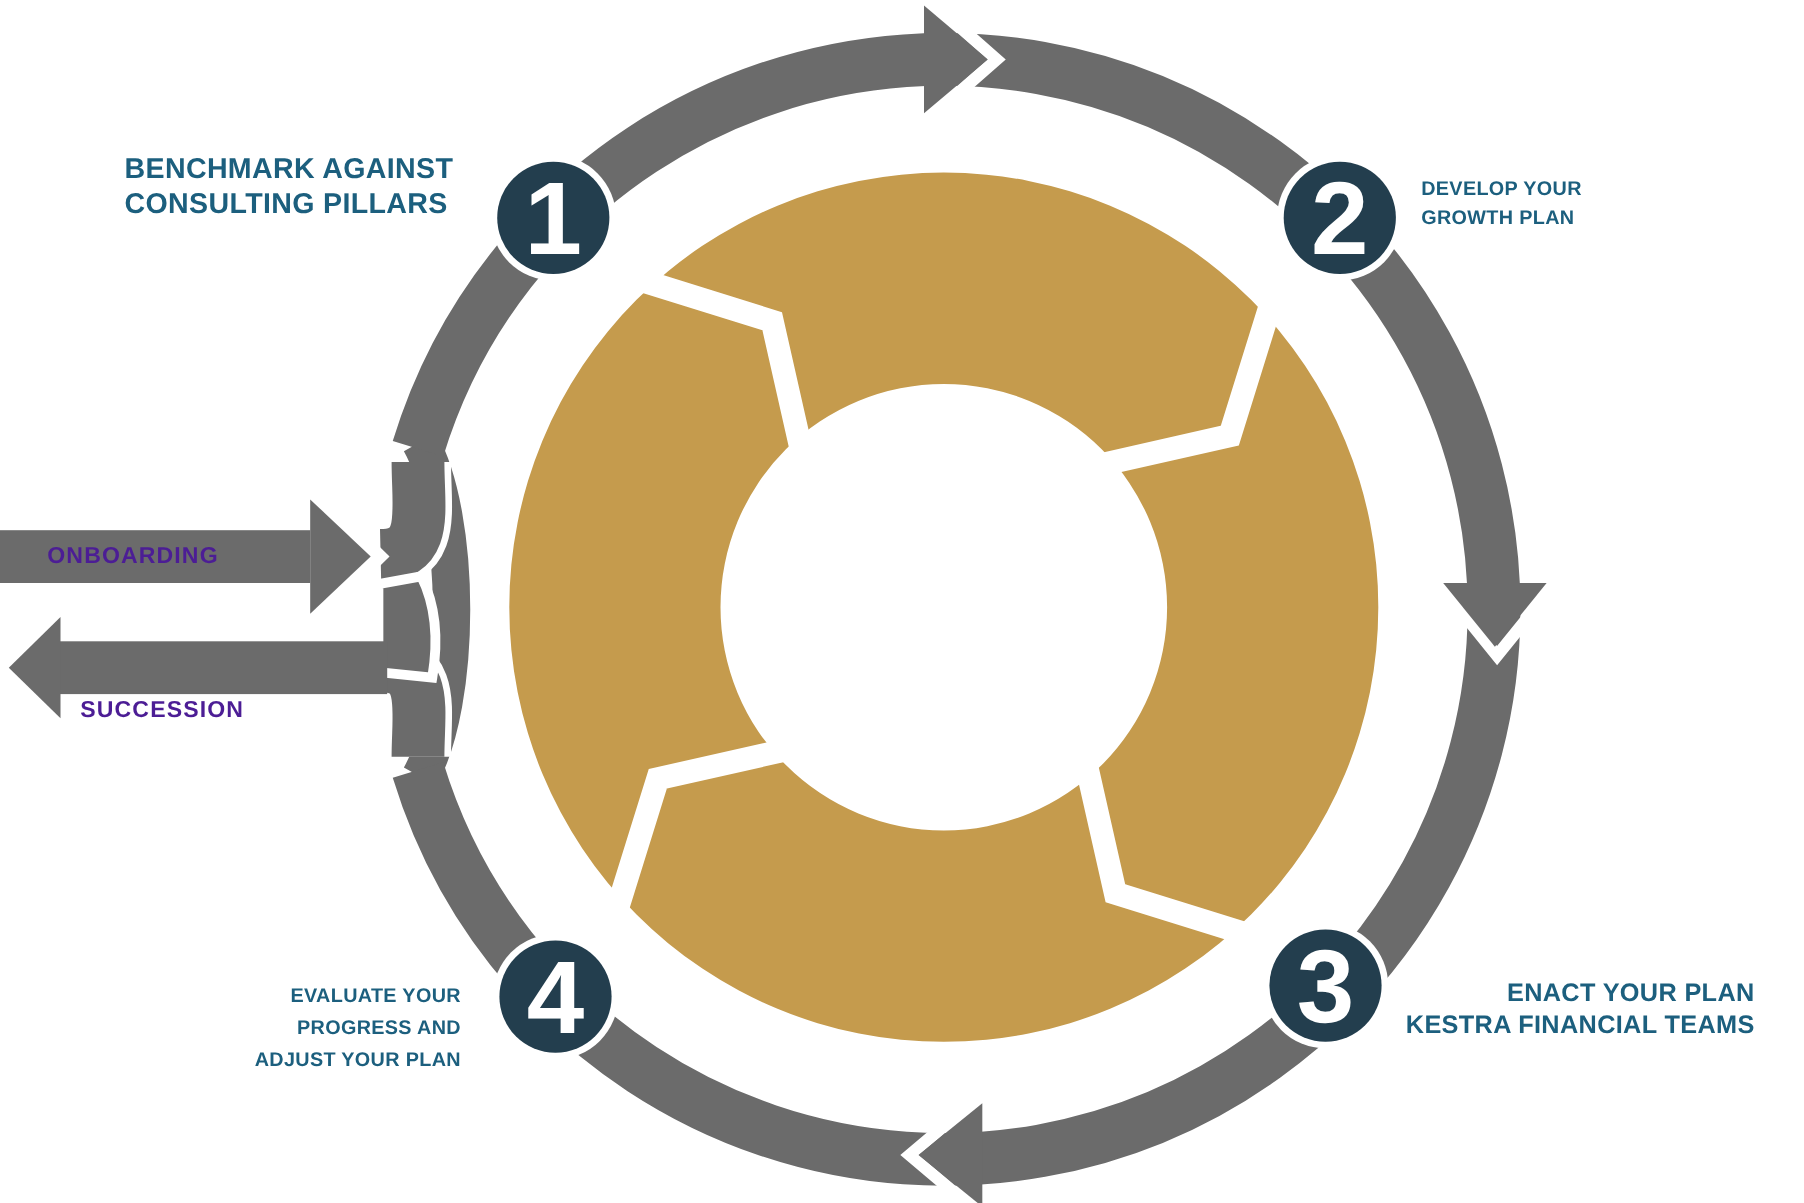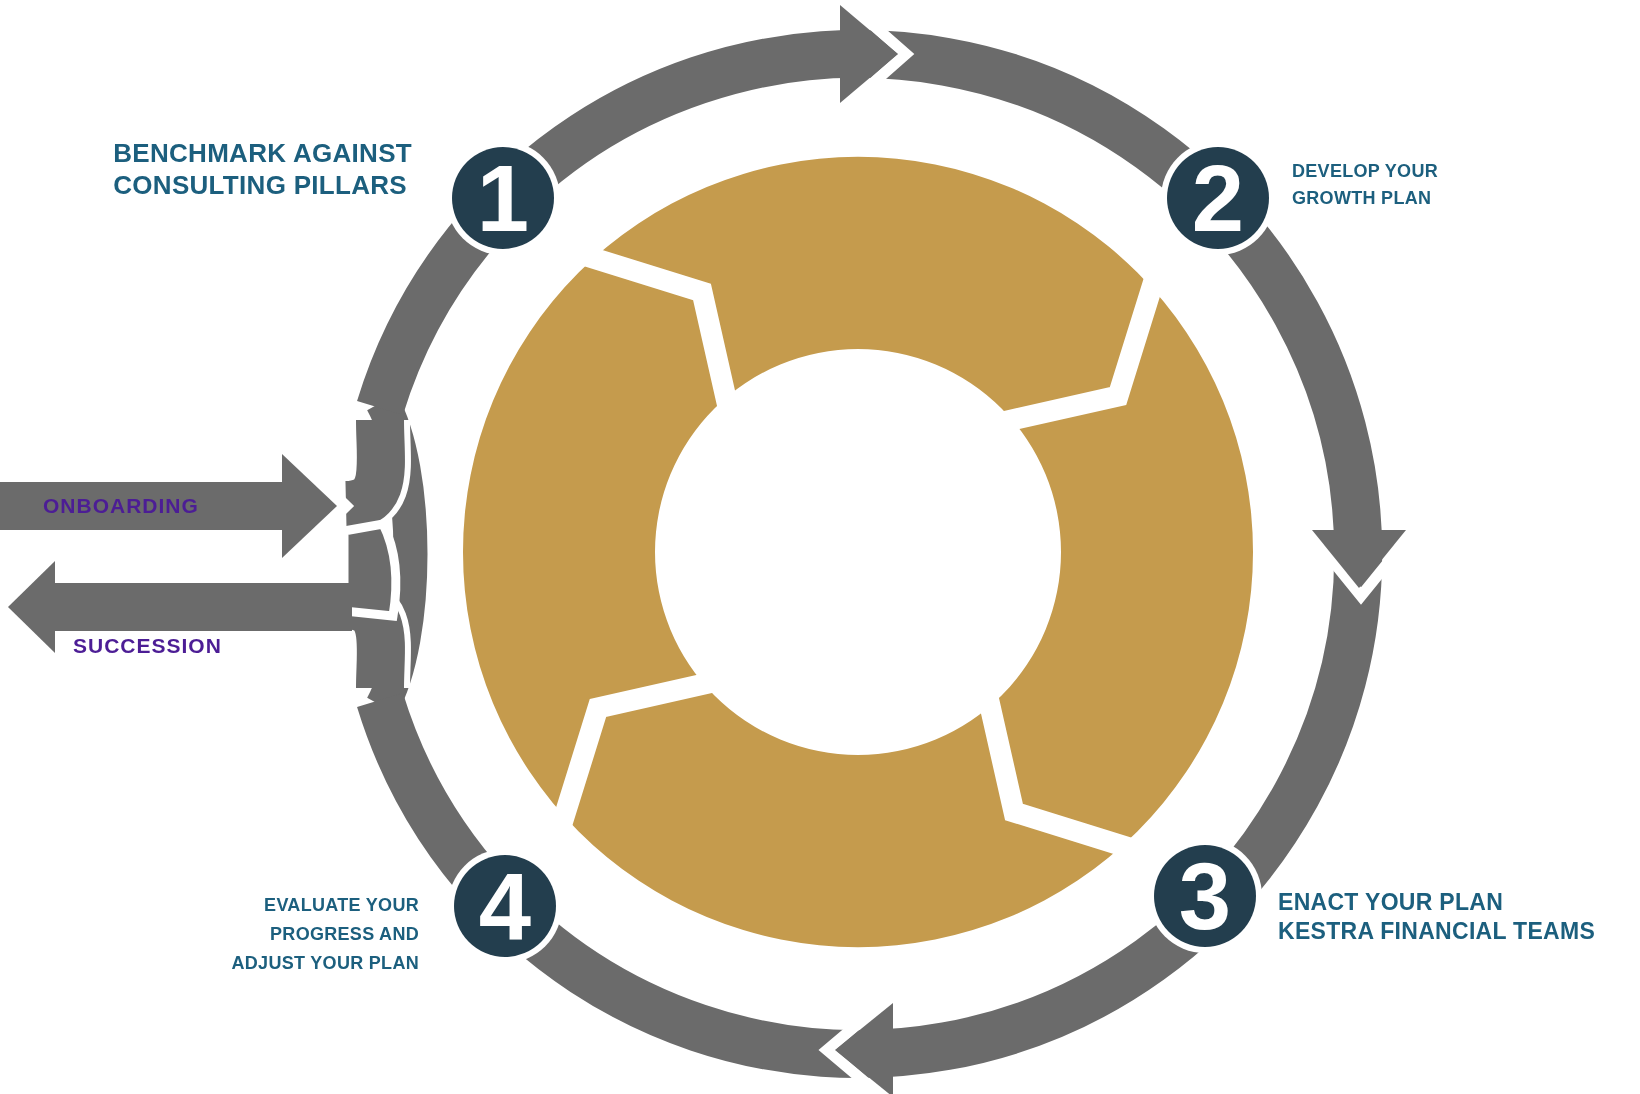--- a/index.html
+++ b/index.html
@@ -13,21 +13,21 @@
   .diagram-svg{position:absolute;left:0;top:0;}
   .step-label{
     position:absolute;
     color:#1C5F7E;
     font-weight:bold;
     letter-spacing:0.3px;
   }
   .step-label .line{display:block;}
   .lbl-1{right:1228px;top:137px;font-size:26px;line-height:32px;text-align:left;}
   .lbl-2{left:1292px;top:158px;font-size:18px;line-height:27px;text-align:left;}
-  .lbl-3{left:1278px;top:888px;font-size:23px;line-height:29px;text-align:left;}
+  .lbl-3{left:1278px;top:888px;font-size:23px;line-height:29px;text-align:right;}
   .lbl-4{right:1221px;top:891px;font-size:18px;line-height:29px;text-align:right;}
   .flow-label{
     position:absolute;
     display:flex;align-items:center;
     color:#4c1d95;font-weight:bold;
     font-size:21px;letter-spacing:1px;
     white-space:nowrap;
   }
   .flow-in{left:43px;top:482px;height:48px;}
   .flow-out{left:73px;top:583px;height:48px;margin-top:39px;}

